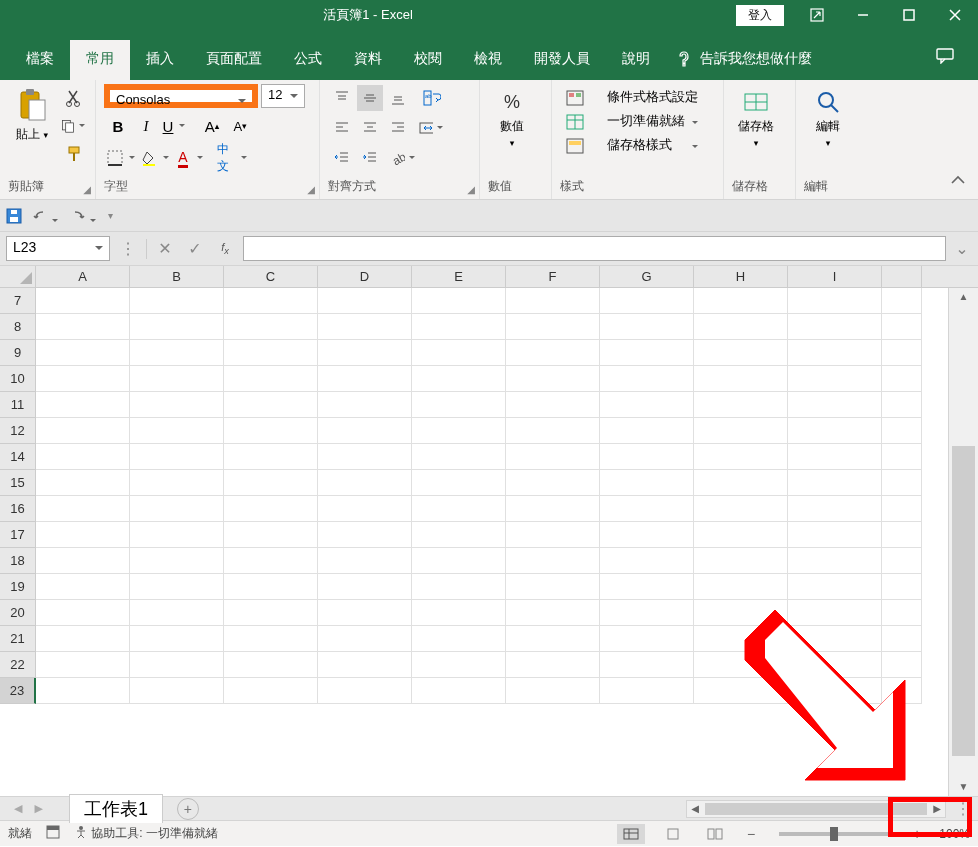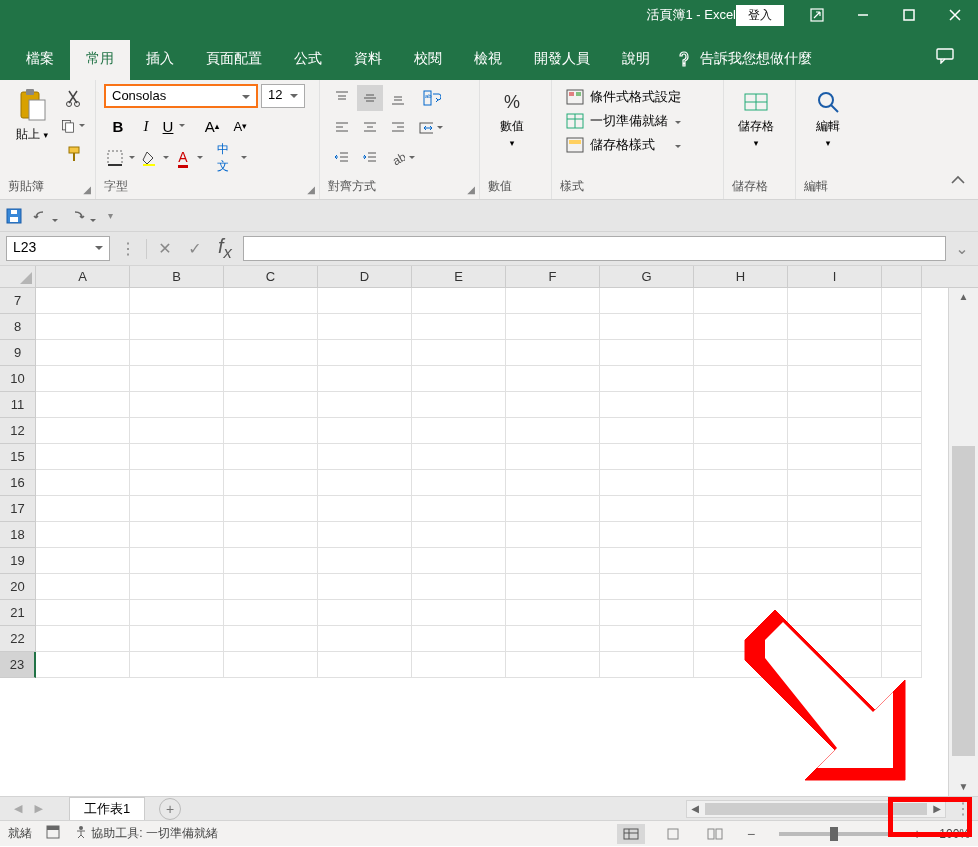--- a/index.html
+++ b/index.html
@@ -1,20 +1,20 @@
 <!DOCTYPE html>
 <html><head>
 <meta charset="utf-8">
 <style>
 * { box-sizing: border-box; margin: 0; padding: 0; font-family: "Microsoft JhengHei", "Segoe UI", sans-serif; }
 body { width: 978px; height: 847px; overflow: hidden; background: #fff; position: relative; }
 
 
 .titlebar { height: 30px; background: #217346; display: flex; align-items: center; color: #fff; font-size: 13px; }
-.titlebar .title { flex: 1; text-align: right; }
+.titlebar .title { flex: 1; text-align: center; }
 .titlebar .login-btn { background: #fff; color: #111; padding: 2px 12px; font-size: 12px; margin-right: 10px; cursor: pointer; }
 .titlebar .winbtn { width: 46px; height: 30px; display: flex; align-items: center; justify-content: center; cursor: pointer; }
 .titlebar .winbtn svg { width: 14px; height: 14px; }
 
 
 .tabsrow { height: 50px; background: #217346; display: flex; align-items: flex-end; padding: 0 10px; }
 .tab { color: #fff; padding: 10px 16px 12px; font-size: 14px; cursor: pointer; }
 .tab.active { background: #f3f2f1; color: #217346; }
 .tell-me { display: flex; align-items: center; color: #fff; font-size: 14px; padding: 10px 10px 12px; }
 .tell-me svg { margin-right: 8px; }
@@ -27,41 +27,41 @@
 .group .body { flex: 1; display: flex; align-items: flex-start; }
 .group .label { font-size: 12px; color: #555; padding: 2px 0; position: relative; }
 .group .label .launcher { position: absolute; right: -4px; bottom: 2px; font-size: 10px; color: #888; cursor: pointer; }
 .bigbtn { display: flex; flex-direction: column; align-items: center; justify-content: center; padding: 4px 6px; cursor: pointer; min-width: 48px; }
 .bigbtn .cap { font-size: 12px; margin-top: 2px; text-align: center; }
 .iconbtn { width: 26px; height: 26px; display: flex; align-items: center; justify-content: center; cursor: pointer; margin: 1px; }
 .iconbtn.w { width: 32px; }
 .iconbtn svg { display: block; }
 .col { display: flex; flex-direction: column; }
 .row { display: flex; align-items: center; }
-.fontname { width: 154px; height: 24px; border: 2px solid #f97316; background: #fff; font-size: 13px; padding: 2px 18px 2px 6px; position: relative; cursor: pointer; }
+.fontname { width: 154px; height: 24px; border: 6px solid #f97316; background: #fff; font-size: 13px; padding: 2px 18px 2px 6px; position: relative; cursor: pointer; }
 .fontname::after, .fontsize::after { content: ""; position: absolute; right: 6px; top: 9px; border: 4px solid transparent; border-top-color: #666; }
 .fontsize { width: 44px; height: 24px; border: 1px solid #ababab; background: #fff; font-size: 13px; padding: 2px 16px 2px 6px; position: relative; cursor: pointer; margin-left: 3px; }
 .dd { position: relative; padding-right: 12px; }
 .dd::after { content: ""; position: absolute; right: 2px; top: 11px; border: 3px solid transparent; border-top-color: #666; }
 .styles-list { display: flex; flex-direction: column; gap: 2px; padding: 2px 4px; }
-.style-item { display: flex; align-items: center; font-size: 13px; cursor: pointer; padding: 2px 2px; white-space: nowrap; }
+.style-item { display: flex; align-items: flex-end; font-size: 13px; cursor: pointer; padding: 2px 2px; white-space: nowrap; gap: 17px; }
 .style-item svg { margin-right: 6px; }
 .collapse-chevron { position: absolute; right: 12px; bottom: 6px; cursor: pointer; }
 
 
 .qat { height: 32px; background: #e6e6e6; border-bottom: 1px solid #d4d4d4; display: flex; align-items: center; padding: 0 6px; gap: 10px; }
 .qat .qbtn { cursor: pointer; display: flex; align-items: center; }
 
 
 .formulabar { height: 34px; background: #e6e6e6; border-bottom: 1px solid #d4d4d4; display: flex; align-items: center; padding: 4px 6px; gap: 6px; }
 .namebox { width: 104px; height: 25px; background: #fff; border: 1px solid #ababab; font-size: 14px; padding: 2px 18px 2px 6px; position: relative; cursor: text; }
 .namebox::after { content: ""; position: absolute; right: 6px; top: 9px; border: 4px solid transparent; border-top-color: #666; }
 .fxbtn { width: 24px; height: 24px; display: flex; align-items: center; justify-content: center; color: #888; cursor: pointer; }
 .formula-input { flex: 1; height: 25px; background: #fff; border: 1px solid #ababab; padding: 2px 6px; font-size: 14px; }
-.fx-label { font-style: italic; font-size: 20px; color: #555; }
+.fx-label { font-style: italic; font-size: 11px; color: #555; }
 .formula-expand { width: 20px; text-align: center; color: #888; cursor: pointer; }
 
 
 .gridarea { position: relative; height: 530px; display: flex; flex-direction: column; }
 .colhdrs { display: flex; height: 22px; background: #e8e8e8; border-bottom: 1px solid #ccc; }
 .selall { width: 36px; border-right: 1px solid #ccc; background: #e8e8e8; position: relative; cursor: pointer; }
 .selall::after { content: ""; position: absolute; right: 3px; bottom: 3px; border: 6px solid transparent; border-right-color: #b5b5b5; border-bottom-color: #b5b5b5; }
 .colhdr { width: 94px; border-right: 1px solid #ccc; text-align: center; font-size: 13px; color: #333; line-height: 22px; cursor: pointer; background: #e8e8e8; }
 .colhdr.last { width: 40px; }
 .gridbody { flex: 1; overflow: hidden; position: relative; }
@@ -71,21 +71,21 @@
 .cell { width: 94px; border-right: 1px solid #e0e0e0; border-bottom: 1px solid #e0e0e0; cursor: cell; }
 .vscroll { position: absolute; right: 0; top: 22px; bottom: 0; width: 30px; background: #f0f0f0; border-left: 1px solid #d4d4d4; }
 .vscroll .arr { height: 18px; text-align: center; font-size: 10px; color: #666; cursor: pointer; line-height: 18px; }
 .vscroll .track { position: absolute; top: 18px; bottom: 18px; left: 0; right: 0; }
 .vscroll .thumb { position: absolute; left: 3px; right: 3px; top: 140px; height: 310px; background: #cdcdcd; cursor: pointer; }
 
 
 .sheetbar { height: 24px; background: #e8e8e8; border-top: 1px solid #d4d4d4; display: flex; align-items: center; }
 .sheetnav { display: flex; gap: 12px; padding: 0 14px; color: #aaa; font-size: 11px; }
 .sheetnav span { cursor: pointer; }
-.sheettab { background: #fff; border: 1px solid #ccc; border-bottom: none; padding: 2px 14px; font-size: 13px; cursor: pointer; margin-top: -1px; }
+.sheettab { background: #fff; border: 1px solid #ccc; border-bottom: none; padding: 2px 14px; font-size: 18px; cursor: pointer; margin-top: -1px; }
 .addsheet { margin-left: 14px; color: #777; cursor: pointer; width: 22px; height: 22px; border: 1px solid #bbb; border-radius: 50%; text-align: center; line-height: 20px; font-size: 14px; }
 .sheetbar .hspacer { flex: 1; }
 .hscroll { width: 260px; height: 18px; background: #f0f0f0; border: 1px solid #d4d4d4; position: relative; margin-right: 2px; }
 .hscroll .thumb { position: absolute; left: 18px; right: 18px; top: 2px; bottom: 2px; background: #cdcdcd; }
 .hscroll .arr { position: absolute; width: 16px; top: 0; bottom: 0; text-align: center; font-size: 10px; color: #666; line-height: 16px; cursor: pointer; }
 .hscroll .arr.l { left: 0; } .hscroll .arr.r { right: 0; }
 
 
 .statusbar { height: 26px; background: #f3f2f1; border-top: 1px solid #d4d4d4; display: flex; align-items: center; font-size: 12px; color: #444; padding: 0 8px; gap: 14px; }
 .statusbar .spacer { flex: 1; }
@@ -550,20 +550,33 @@
         <div class="cell"></div>
         <div class="cell"></div>
         <div class="cell"></div>
         <div class="cell"></div>
         <div class="cell"></div>
         <div class="cell"></div>
         <div class="cell"></div>
         <div class="cell" style="width: 40px;"></div>
       </div>
       <div class="gridrow">
+        <div class="rowhdr">14</div>
+        <div class="cell"></div>
+        <div class="cell"></div>
+        <div class="cell"></div>
+        <div class="cell"></div>
+        <div class="cell"></div>
+        <div class="cell"></div>
+        <div class="cell"></div>
+        <div class="cell"></div>
+        <div class="cell"></div>
+        <div class="cell" style="width: 40px;"></div>
+      </div>
+      <div class="gridrow">
         <div class="rowhdr">15</div>
         <div class="cell"></div>
         <div class="cell"></div>
         <div class="cell"></div>
         <div class="cell"></div>
         <div class="cell"></div>
         <div class="cell"></div>
         <div class="cell"></div>
         <div class="cell"></div>
         <div class="cell"></div>

